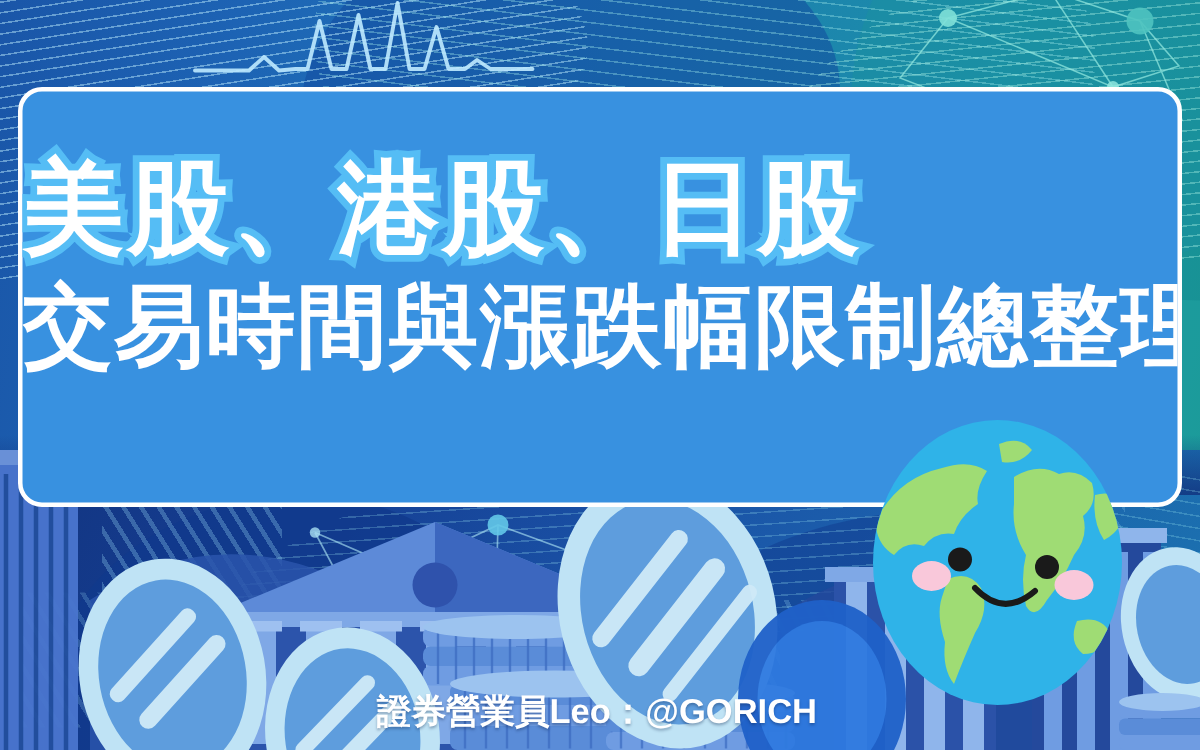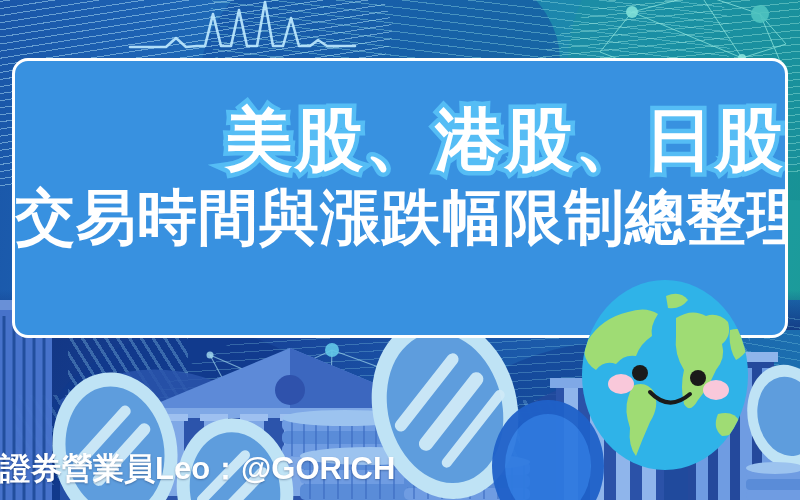--- a/index.html
+++ b/index.html
@@ -160,21 +160,21 @@
     box-sizing: border-box;
     background: #3891e0;
     border: 3px solid #ffffff;
     border-radius: 16px;
     z-index: 40;
     overflow: hidden;
   }
   .title-stack {
     position: absolute;
     left: 0; right: 0; top: 42px;
-    text-align: right;
+    text-align: left;
   }
   #main-title {
     margin: 0;
     font-size: 68px;
     line-height: 1.06;
     font-weight: bold;
     color: #ffffff;
     letter-spacing: 2px;
     -webkit-text-stroke: 9px #55bdf5;
     paint-order: stroke fill;
@@ -196,22 +196,22 @@
     left: 580px; top: 278px;
     width: 170px; height: 195px;
     z-index: 55;
   }
 
   
   #handle-text {
     position: absolute;
     left: 0; right: 4px;
     bottom: 10px;
-    text-align: left;
-    font-size: 31px;
+    text-align: center;
+    font-size: 23px;
     font-weight: bold;
     color: #ffffff;
     letter-spacing: 0px;
     z-index: 60;
     white-space: nowrap;
     text-shadow: 0 1px 2px rgba(10,30,70,.35);
   }
 </style>
 </head>
 <body>

